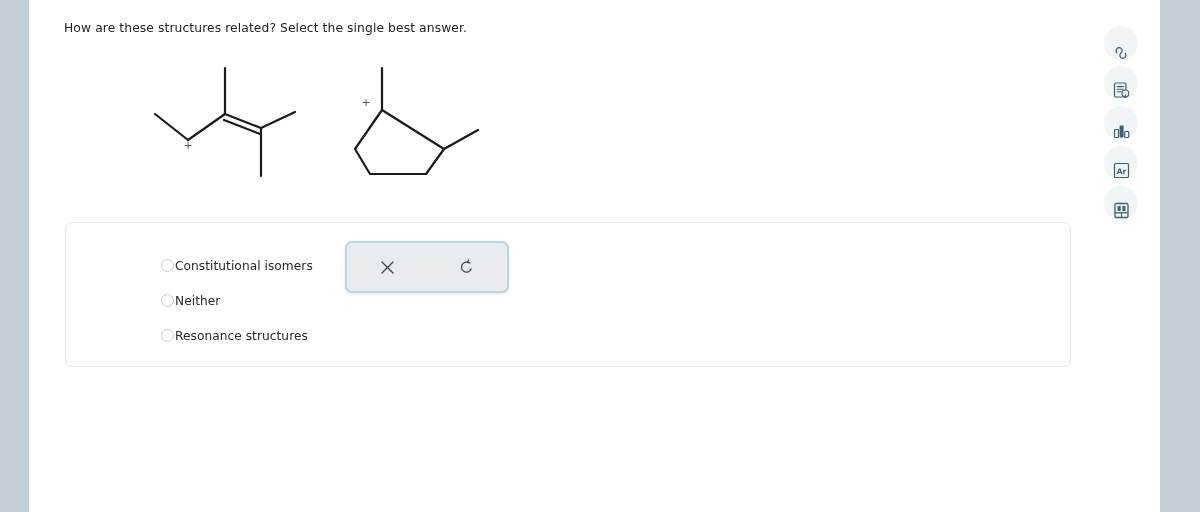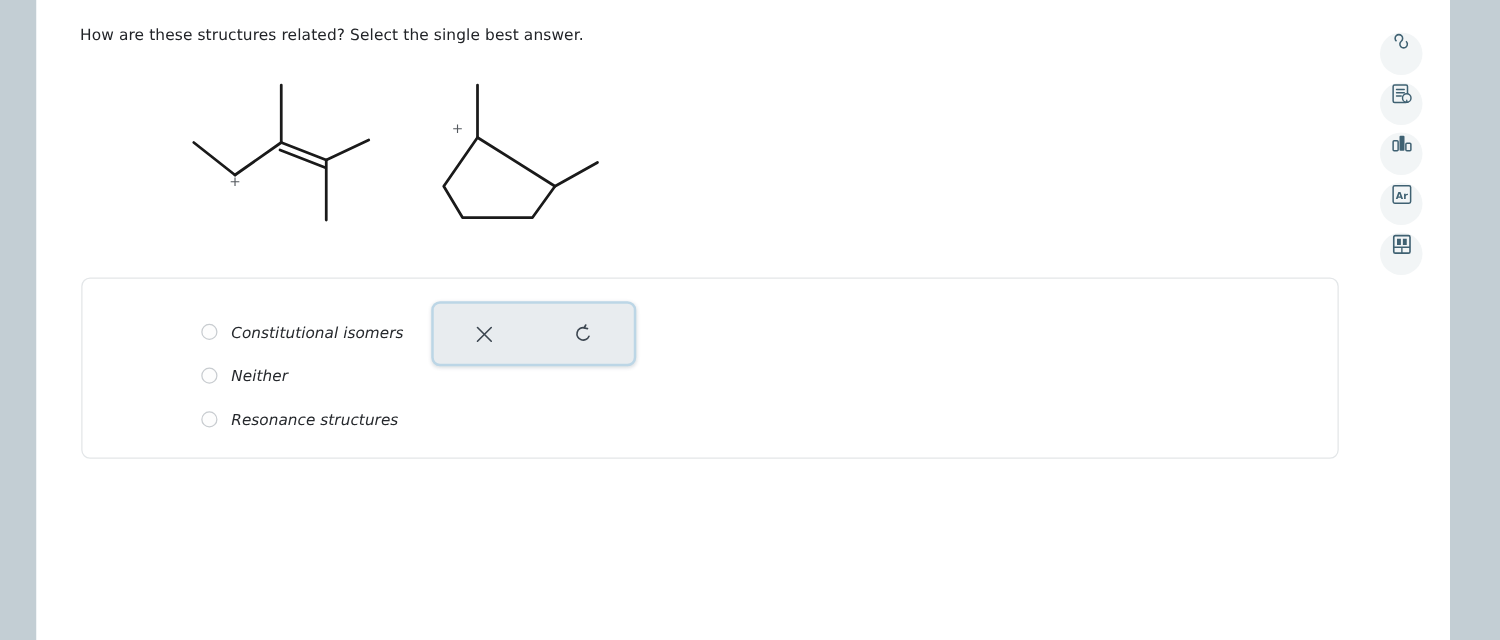--- a/index.html
+++ b/index.html
@@ -67,22 +67,21 @@
   #options {
     position: absolute;
     left: 95px;
     top: 25px;
     width: 260px;
   }
   .option-row {
     display: flex;
     align-items: center;
     height: 35px;
-    gap: 11px;
-    font-style: italic;
+    gap: 1px;
   }
   .radio {
     width: 11px;
     height: 11px;
     border: 1px solid #c8ccd0;
     border-radius: 50%;
     background: #fdfdfd;
     flex: 0 0 auto;
   }
   .option-label {
@@ -128,21 +127,21 @@
     top: 26px;
     width: 34px;
   }
   .rail-btn {
     width: 34px;
     height: 34px;
     margin-bottom: 6px;
     border-radius: 50%;
     background: #f2f5f6;
     display: flex;
-    align-items: flex-start;
+    align-items: flex-end;
     justify-content: center;
     cursor: pointer;
     color: #3f6172;
   }
   .rail-btn svg { display: block; }
 </style>
 </head>
 <body>
 
 <div id="page">

